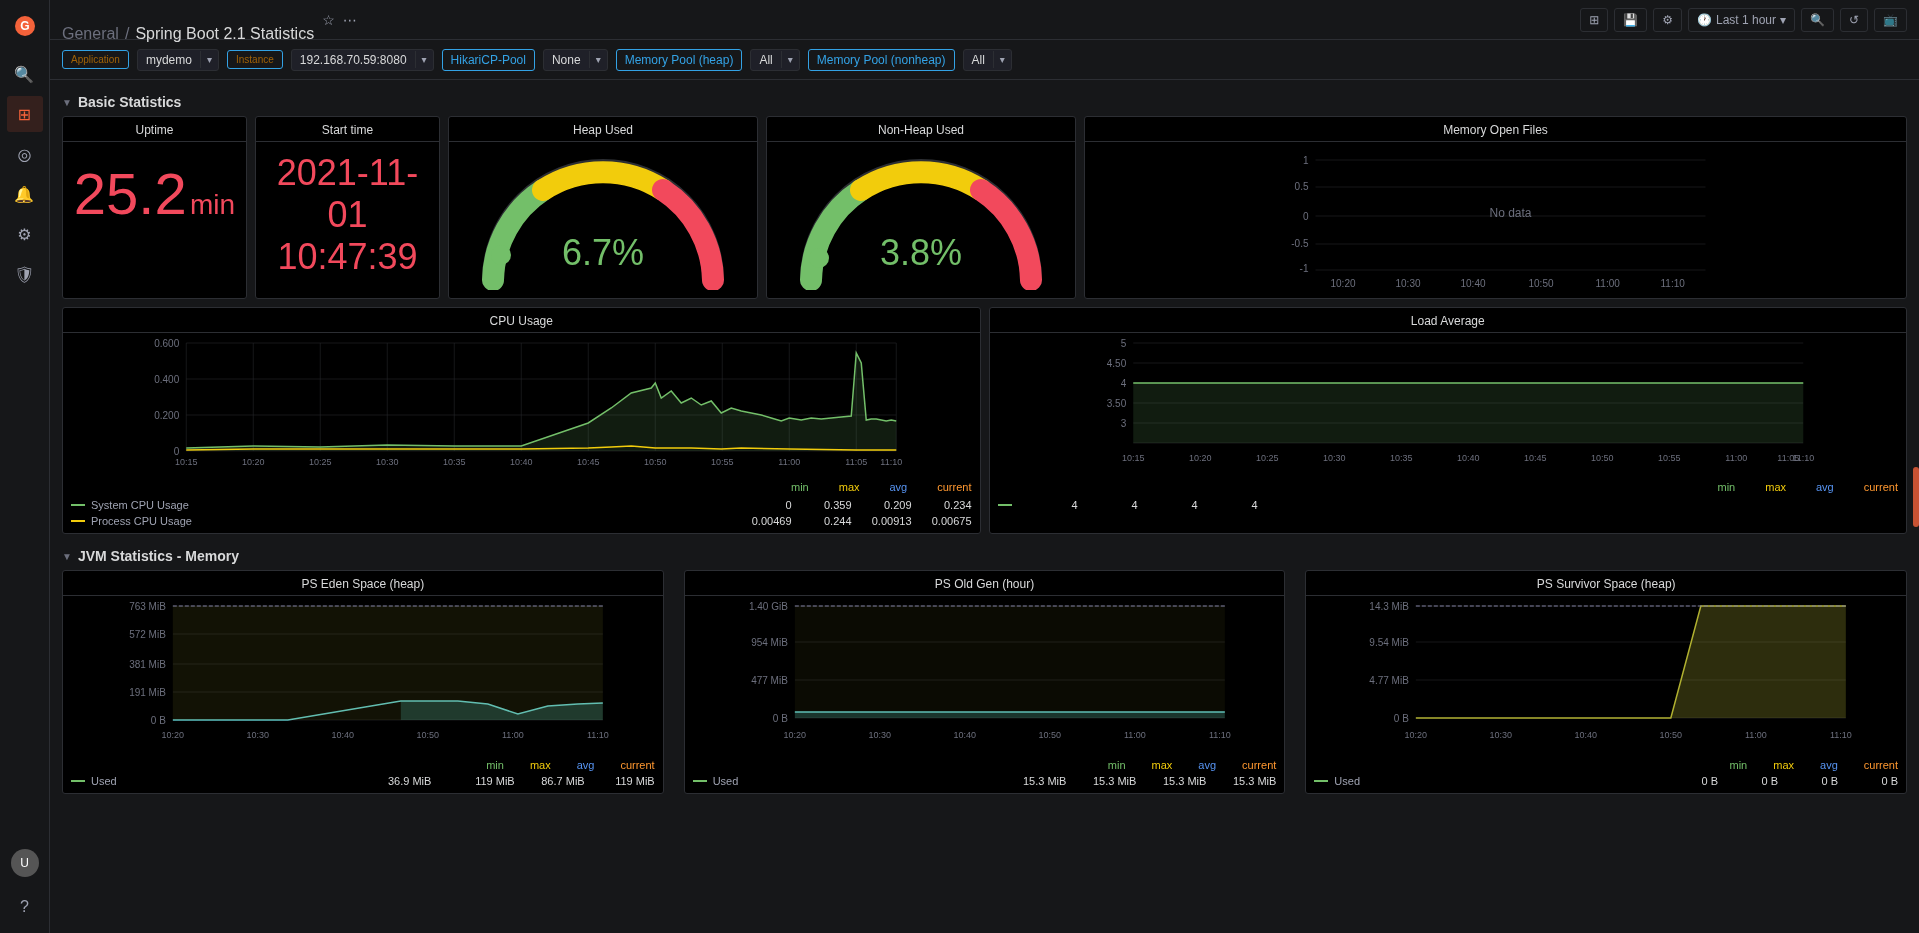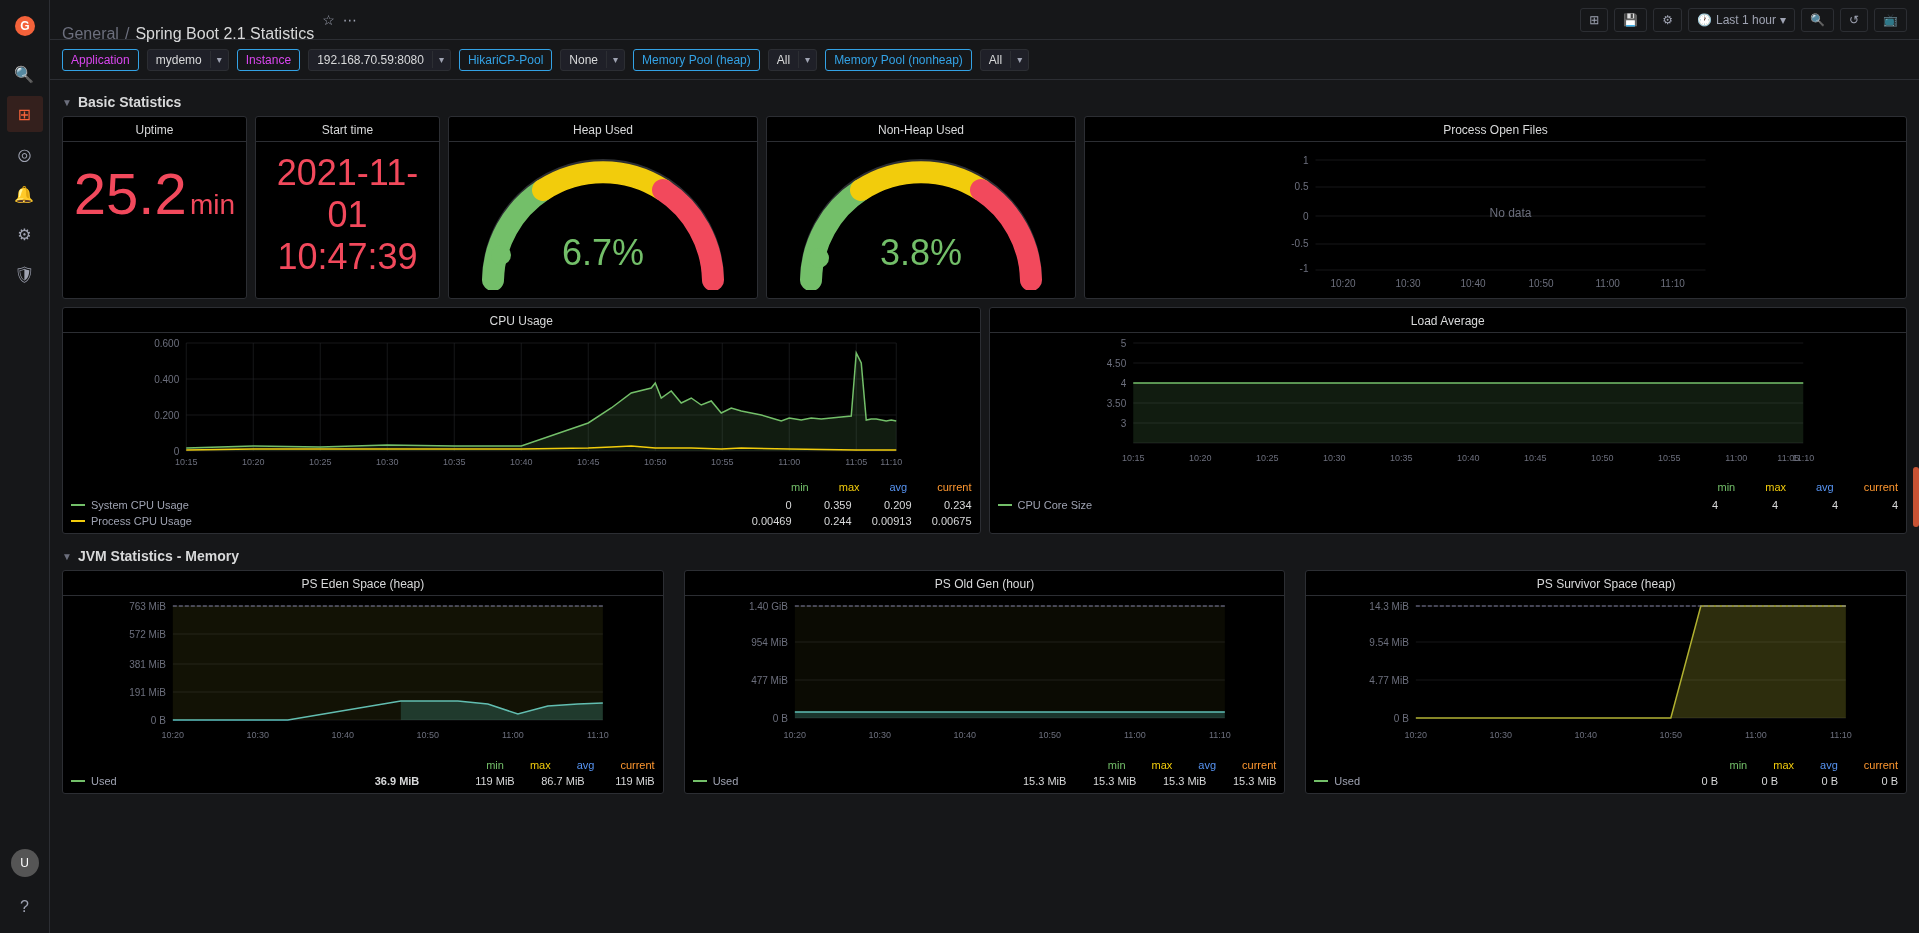--- a/index.html
+++ b/index.html
@@ -11,21 +11,21 @@
     .topbar-title .breadcrumb-sep { color: #6c6f7d; }
     .topbar-title .app-name { color: #6c6f7d; }
     .topbar-title .dash-name { color: #d8d9da; font-weight: 500; }
     .topbar-icons { margin-left: auto; display: flex; align-items: center; gap: 6px; }
     .icon-btn { background: transparent; border: 1px solid #2c2e33; color: #9fa3b2; padding: 4px 8px; border-radius: 3px; cursor: pointer; font-size: 12px; display: flex; align-items: center; gap: 4px; }
     .star-icon { color: #9fa3b2; font-size: 14px; cursor: pointer; }
     .share-icon { color: #9fa3b2; font-size: 14px; cursor: pointer; }
 
     
     .filterbar { display: flex; align-items: center; height: 40px; background: #161719; border-bottom: 1px solid #2c2e33; padding: 0 12px; gap: 8px; flex-wrap: wrap; }
-    .filter-label { color: #d946ef; font-size: 12px; border: 1px solid #33a2e5; border-radius: 3px; padding: 3px 8px; cursor: pointer; }
+    .filter-label { color: #a16207; font-size: 10px; border: 1px solid #33a2e5; border-radius: 3px; padding: 3px 8px; cursor: pointer; }
     .filter-dropdown { display: flex; align-items: center; gap: 0; border: 1px solid #2c2e33; border-radius: 3px; background: #1f2028; }
     .filter-dropdown-val { color: #d8d9da; padding: 3px 8px; font-size: 12px; }
     .filter-dropdown-arrow { color: #9fa3b2; padding: 3px 6px; font-size: 10px; cursor: pointer; border-left: 1px solid #2c2e33; }
     .filter-tag { background: transparent; color: #33a2e5; border: 1px solid #33a2e5; border-radius: 3px; padding: 3px 8px; font-size: 12px; cursor: pointer; }
 
     
     .main { padding: 8px 12px; }
     
     
     .section-header { display: flex; align-items: center; gap: 6px; padding: 6px 0; cursor: pointer; }
@@ -174,21 +174,21 @@
             <path d="M 30 130 A 110 110 0 0 1 80 40" fill="none" stroke="#73bf69" stroke-width="22" stroke-linecap="round"></path>
             <path d="M 80 40 A 110 110 0 0 1 200 40" fill="none" stroke="#f2cc0c" stroke-width="22" stroke-linecap="round"></path>
             <path d="M 200 40 A 110 110 0 0 1 250 130" fill="none" stroke="#f2495c" stroke-width="22" stroke-linecap="round"></path>
             <circle cx="38" cy="108" r="10" fill="#73bf69"></circle>
             <text x="140" y="115" text-anchor="middle" fill="#73bf69" font-size="36" font-weight="300">3.8%</text>
           </svg>
         </div>
       </div>
 
       <div class="panel" style="flex:1;">
-        <div class="panel-title">Process Open Files</div>
+        <div class="panel-title">Memory Open Files</div>
         <div style="position:relative;">
           <svg width="100%" height="150" viewBox="0 0 430 150">
 
             <text x="28" y="22" class="axis-label" text-anchor="end" fill="#6c6f7d" font-size="10">1</text>
             <text x="28" y="48" class="axis-label" text-anchor="end" fill="#6c6f7d" font-size="10">0.5</text>
             <text x="28" y="78" class="axis-label" text-anchor="end" fill="#6c6f7d" font-size="10">0</text>
             <text x="28" y="105" class="axis-label" text-anchor="end" fill="#6c6f7d" font-size="10">-0.5</text>
             <text x="28" y="130" class="axis-label" text-anchor="end" fill="#6c6f7d" font-size="10">-1</text>
 
             <line x1="35" y1="18" x2="425" y2="18" stroke="#2c2e33" stroke-width="0.5"></line>
@@ -324,21 +324,20 @@
         </div>
 
         <div style="display:flex; justify-content:flex-end; padding: 0 8px 4px; font-size:11px; color:#9fa3b2;">
           <span style="color:#73bf69; margin-right:30px;">min</span>
           <span style="color:#f2cc0c; margin-right:30px;">max</span>
           <span style="color:#5794f2; margin-right:30px;">avg</span>
           <span style="color:#ff9830;">current</span>
         </div>
         <div style="display:flex; align-items:center; padding: 2px 8px 6px; font-size:11px;">
           <span style="width:14px; height:2px; background:#73bf69; display:inline-block; margin-right:6px;"></span>
-          <span style="color:#9fa3b2; flex:1;">CPU Core Size</span>
           <span style="color:#d8d9da; width:60px; text-align:right;">4</span>
           <span style="color:#d8d9da; width:60px; text-align:right;">4</span>
           <span style="color:#d8d9da; width:60px; text-align:right;">4</span>
           <span style="color:#d8d9da; width:60px; text-align:right;">4</span>
         </div>
       </div>
     </div>
 
     <div class="section-header">
       <span class="collapse-icon">▼</span>
@@ -380,21 +379,21 @@
         </div>
         <div style="display:flex; justify-content:flex-end; padding: 0 8px 2px; font-size:11px;">
           <span style="color:#73bf69; margin-right:26px;">min</span>
           <span style="color:#f2cc0c; margin-right:26px;">max</span>
           <span style="color:#5794f2; margin-right:26px;">avg</span>
           <span style="color:#ff9830;">current</span>
         </div>
         <div style="display:flex; align-items:center; padding: 2px 8px 6px; font-size:11px;">
           <span style="width:14px; height:2px; background:#73bf69; display:inline-block; margin-right:6px;"></span>
           <span style="color:#9fa3b2; flex:1;">Used</span>
-          <span style="color:#d8d9da; width:70px; text-align:left;font-weight:bold;">36.9 MiB</span>
+          <span style="color:#d8d9da; width:70px; text-align:center;">36.9 MiB</span>
           <span style="color:#d8d9da; width:70px; text-align:right;">119 MiB</span>
           <span style="color:#d8d9da; width:70px; text-align:right;">86.7 MiB</span>
           <span style="color:#d8d9da; width:70px; text-align:right;">119 MiB</span>
         </div>
       </div>
 
       <div class="panel" style="flex:1;">
         <div class="panel-title">PS Old Gen (hour)</div>
         <div style="position:relative;">
           <svg width="100%" height="160" viewBox="0 0 490 160">

